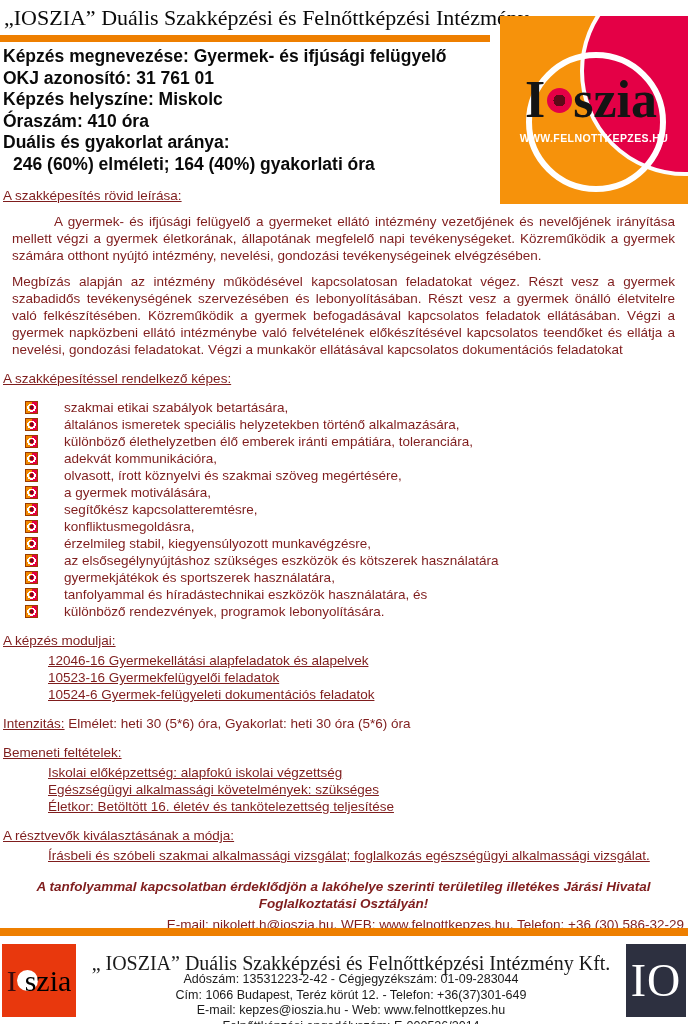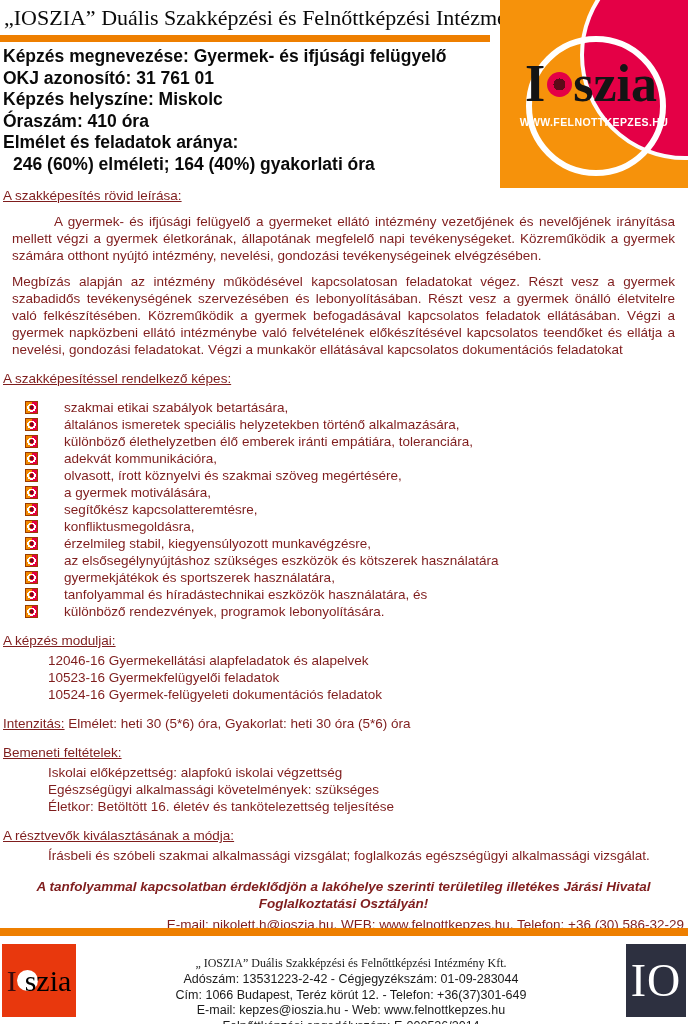--- a/index.html
+++ b/index.html
@@ -14,21 +14,21 @@
   
   .header-title{
     font-family:"Liberation Serif",serif;
     font-size:22px;line-height:26px;
     padding:5px 0 4px 4px;color:#0a0a0a;
   }
   .orange-rule{width:490px;height:7px;background:#EE7F00;}
 
   
   .brand-logo{
-    position:absolute;top:0;right:0;width:188px;height:188px;
+    position:absolute;top:16px;right:0;width:188px;height:188px;
     background:#F6920B;overflow:hidden;
   }
   .brand-crimson{
     position:absolute;left:80px;top:-50px;width:210px;height:210px;
     border-radius:50%;background:#E40046;
     border:4px solid #fdfdfd;box-sizing:border-box;
   }
   .brand-ring{
     position:absolute;left:26px;top:36px;width:128px;height:128px;
     border:6px solid #fff;border-radius:50%;
@@ -64,21 +64,21 @@
   ul.cap-list{list-style:none;margin:12px 0 0 0;padding:0 0 0 22px;}
   ul.cap-list li{display:flex;align-items:center;gap:26px;height:17px;}
   .bullet-icon{
     flex:0 0 auto;width:11px;height:11px;
     background:
       radial-gradient(circle at 50% 52%, #6d0c1c 0 1.6px, rgba(0,0,0,0) 1.6px),
       radial-gradient(circle at 50% 52%, rgba(0,0,0,0) 0 2.6px, #fff 2.6px 4.2px, rgba(0,0,0,0) 4.2px),
       linear-gradient(100deg, #F18A00 47%, #E4003F 47%);
     border:0.5px solid #9a3b00;
   }
-  .indent-block{padding-left:45px;}
+  .indent-block{padding-left:45px;text-decoration:underline;}
   .intensity{margin-top:12px;}
   .intensity .lbl{text-decoration:underline;}
   .notice{
     margin:14px auto 0 auto;width:648px;text-align:center;
     font-weight:bold;font-style:italic;
   }
   .contact-line{text-align:right;margin-top:4px;}
   .contact-line .link{text-decoration:underline;cursor:pointer;}
 
   
@@ -90,21 +90,21 @@
     font-family:"Liberation Serif",serif;font-size:30px;line-height:30px;color:#000;
     position:relative;flex:0 0 auto;
   }
   .fl-i{color:#3d0b0b;}
   .fl-disc{
     display:inline-block;width:21px;height:21px;border-radius:50%;
     background:#fff;margin:0 -13px 0 0;vertical-align:-3px;
   }
   .fl-rest{position:relative;}
   .footer-center{flex:1;text-align:center;padding-top:10px;font-size:12.5px;line-height:15.5px;color:#1a1a1a;}
-  .footer-company{font-family:"Liberation Serif",serif;font-size:12px;line-height:18px;}
+  .footer-company{font-family:"Liberation Serif",serif;font-size:20px;line-height:18px;}
   .footer-logo-right{
     width:60px;height:73px;background:#2D3040;margin-right:2px;flex:0 0 auto;
     display:flex;align-items:center;justify-content:center;
     font-family:"Liberation Serif",serif;font-size:46px;color:#fff;letter-spacing:1px;
   }
 </style>
 </head>
 <body>
 
 <div class="page">
@@ -117,21 +117,21 @@
     <div class="brand-ring"></div>
     <div class="brand-text"><span>I</span><span class="brand-dot"></span><span>szia</span></div>
     <div class="brand-site">WWW.FELNOTTKEPZES.HU</div>
   </div>
 
   <div class="course">
     <div>Képzés megnevezése: Gyermek- és ifjúsági felügyelő</div>
     <div>OKJ azonosító: 31 761 01</div>
     <div>Képzés helyszíne: Miskolc</div>
     <div>Óraszám: 410 óra</div>
-    <div>Elmélet és feladatok aránya:</div>
+    <div>Duális és gyakorlat aránya:</div>
     <div class="indent6">246 (60%) elméleti; 164 (40%) gyakorlati óra</div>
   </div>
 
   <div class="content">
 
     <div class="sec-h">A szakképesítés rövid leírása:</div>
     <p class="para first">A gyermek- és ifjúsági felügyelő a gyermeket ellátó intézmény vezetőjének és nevelőjének irányítása mellett végzi a gyermek életkorának, állapotának megfelelő napi tevékenységeket. Közreműködik a gyermek számára otthont nyújtó intézmény, nevelési, gondozási tevékenységeinek elvégzésében.</p>
     <p class="para">Megbízás alapján az intézmény működésével kapcsolatosan feladatokat végez. Részt vesz a gyermek szabadidős tevékenységének szervezésében és lebonyolításában. Részt vesz a gyermek önálló életvitelre való felkészítésében. Közreműködik a gyermek befogadásával kapcsolatos feladatok ellátásában. Végzi a gyermek napközbeni ellátó intézménybe való felvételének előkészítésével kapcsolatos teendőket és ellátja a nevelési, gondozási feladatokat. Végzi a munkakör ellátásával kapcsolatos dokumentációs feladatokat</p>
 
     <div class="sec-h">A szakképesítéssel rendelkező képes:</div>
@@ -187,21 +187,21 @@
       <li>
           <span class="bullet-icon"></span>
           <span>különböző rendezvények, programok lebonyolítására.</span>
         </li>
     </ul>
 
     <div class="sec-h">A képzés moduljai:</div>
     <div class="indent-block">
       <div>12046-16 Gyermekellátási alapfeladatok és alapelvek</div>
       <div>10523-16 Gyermekfelügyelői feladatok</div>
-      <div>10524-16 Gyermek-felügyeleti dokumentációs feladatok</div>
+      <div>10524-6 Gyermek-felügyeleti dokumentációs feladatok</div>
     </div>
 
     <div class="intensity"><span class="lbl">Intenzitás:</span><span> Elmélet: heti 30 (5*6) óra, Gyakorlat: heti 30 óra (5*6) óra</span></div>
 
     <div class="sec-h">Bemeneti feltételek:</div>
     <div class="indent-block">
       <div>Iskolai előképzettség: alapfokú iskolai végzettség</div>
       <div>Egészségügyi alkalmassági követelmények: szükséges</div>
       <div>Életkor: Betöltött 16. életév és tankötelezettség teljesítése</div>
     </div>

